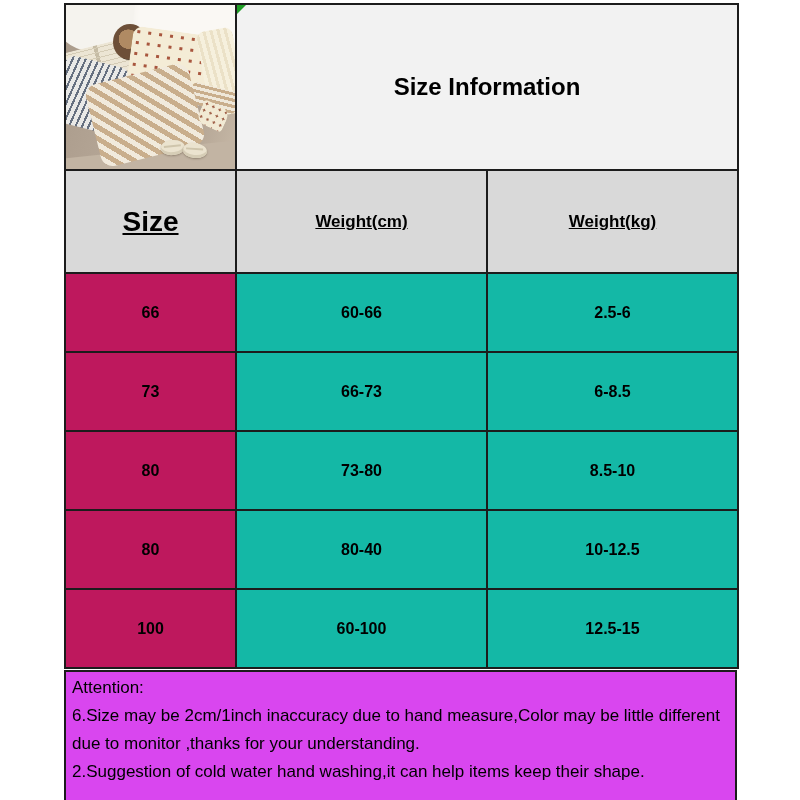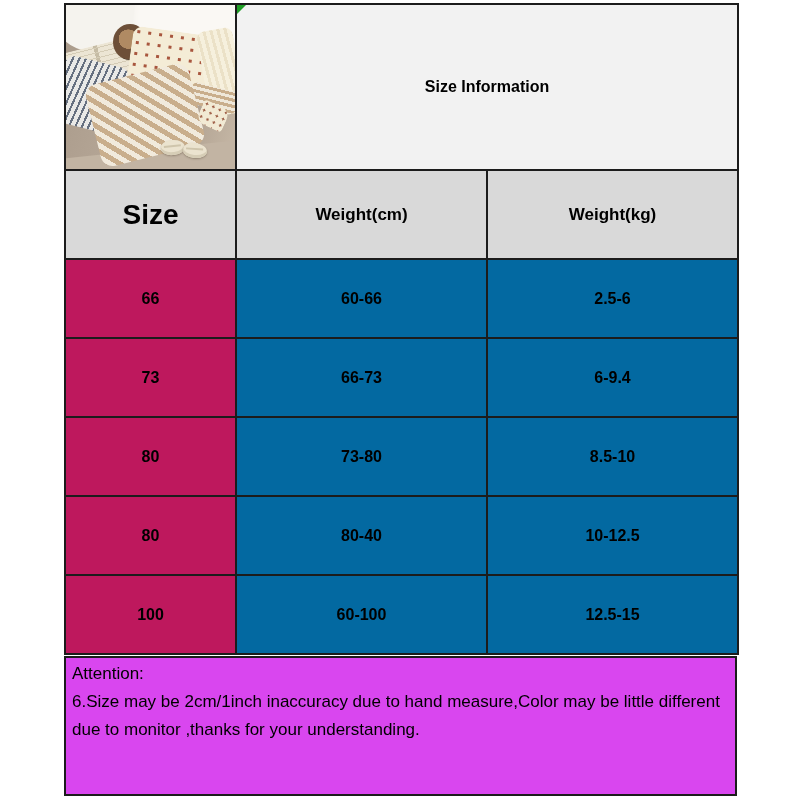--- a/index.html
+++ b/index.html
@@ -13,28 +13,28 @@
     border-collapse:collapse;table-layout:fixed;width:673px;
   }
   table.size-table td{
     border:2px solid #1c1c1c;text-align:center;vertical-align:middle;
     overflow:hidden;
   }
   col.c-size{width:171px;}
   col.c-height{width:251px;}
   col.c-weight{width:251px;}
   tr.photo-row{height:166px;}
-  tr.head-row{height:89px;}
+  tr.head-row{height:103px;text-decoration:underline;}
   tr.data-row{height:79px;}
   td.photo-cell{padding:0;position:relative;background:#b2a394;}
-  td.title-cell{background:#f2f2f2;font-weight:bold;font-size:16px;position:relative;}
+  td.title-cell{background:#f2f2f2;font-weight:bold;font-size:24px;position:relative;}
   td.head-cell{background:#d9d9d9;font-weight:bold;font-size:17px;}
   td.head-cell.size-head{font-size:28px;}
   td.size-col{background:#be185d;font-weight:bold;font-size:16px;}
-  td.val-cell{background:#0369a1;font-weight:bold;font-size:16px;}
+  td.val-cell{background:#14b8a6;font-weight:bold;font-size:16px;}
   .corner-marker{
     position:absolute;top:0;left:0;width:0;height:0;
     border-top:9px solid #1f9e26;border-right:9px solid transparent;
   }
   .attention-box{
     border:2px solid #1c1c1c;margin-top:1px;height:132px;
     background:#d946ef;padding:2px 6px;text-align:left;
     font-size:17px;line-height:28px;
   }
   
@@ -112,21 +112,21 @@
       <td class="head-cell">Weight(kg)</td>
     </tr>
     <tr class="data-row">
       <td class="size-col">66</td>
       <td class="val-cell">60-66</td>
       <td class="val-cell">2.5-6</td>
     </tr>
     <tr class="data-row">
       <td class="size-col">73</td>
       <td class="val-cell">66-73</td>
-      <td class="val-cell">6-9.4</td>
+      <td class="val-cell">6-8.5</td>
     </tr>
     <tr class="data-row">
       <td class="size-col">80</td>
       <td class="val-cell">73-80</td>
       <td class="val-cell">8.5-10</td>
     </tr>
     <tr class="data-row">
       <td class="size-col">80</td>
       <td class="val-cell">80-40</td>
       <td class="val-cell">10-12.5</td>
@@ -135,14 +135,15 @@
       <td class="size-col">100</td>
       <td class="val-cell">60-100</td>
       <td class="val-cell">12.5-15</td>
     </tr>
   </tbody>
     </table>
 
   <div class="attention-box">
     <div>Attention:</div>
     <div>6.Size may be 2cm/1inch inaccuracy due to hand measure,Color may be little different due to monitor ,thanks for your understanding.</div>
+    <div>2.Suggestion of cold water hand washing,it can help items keep their shape.</div>
   </div>
 </div>
 
 </body></html>

